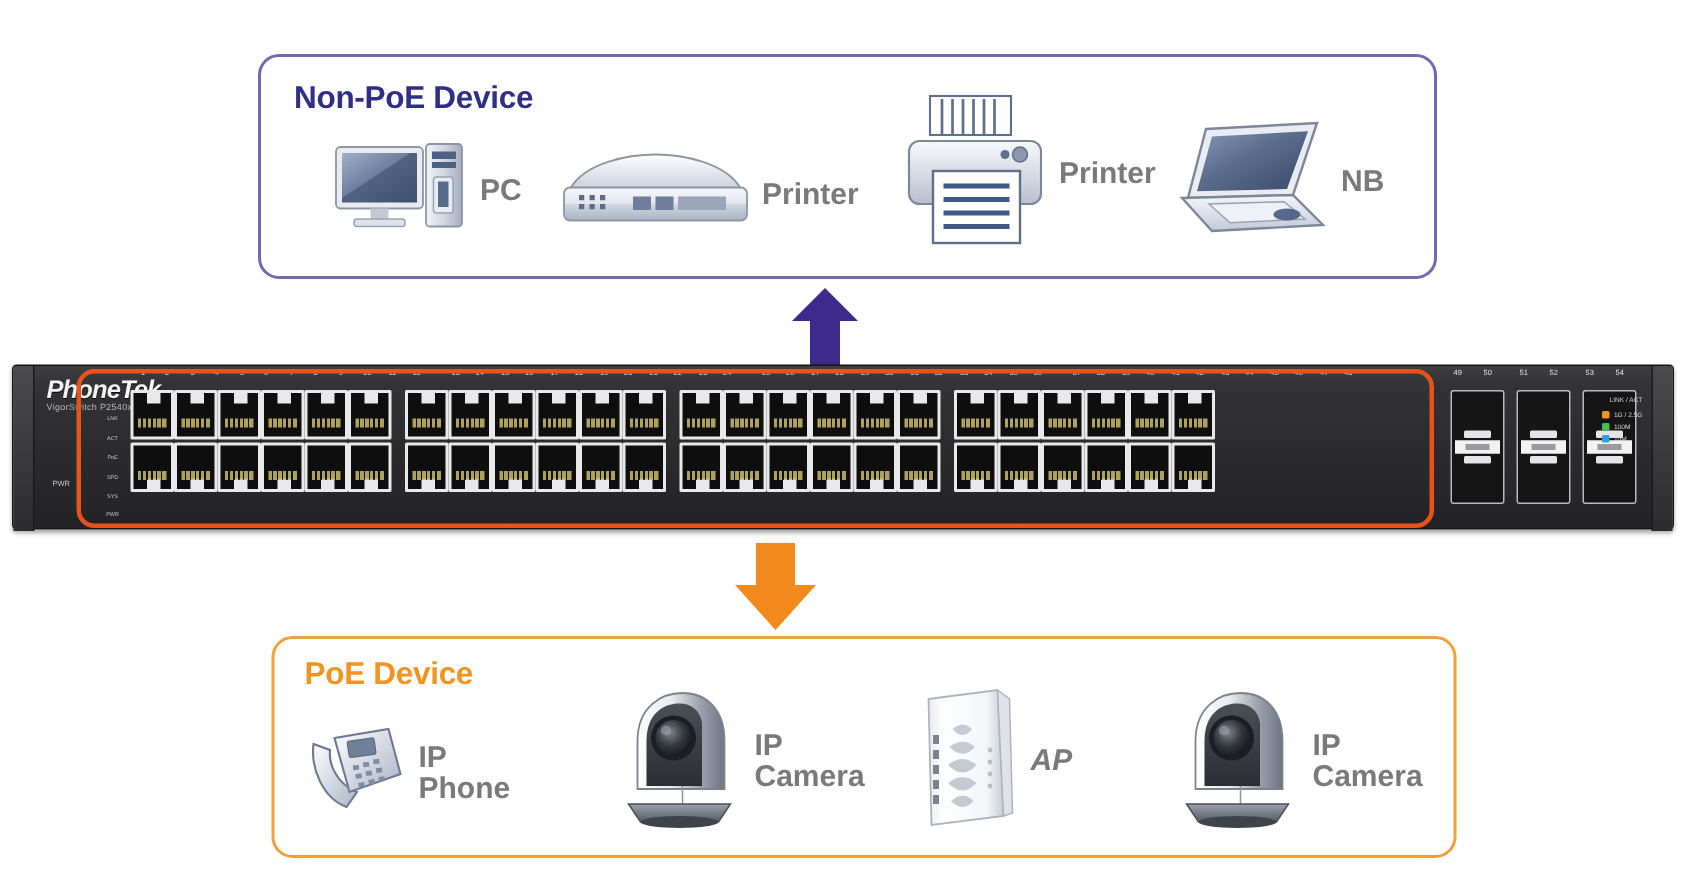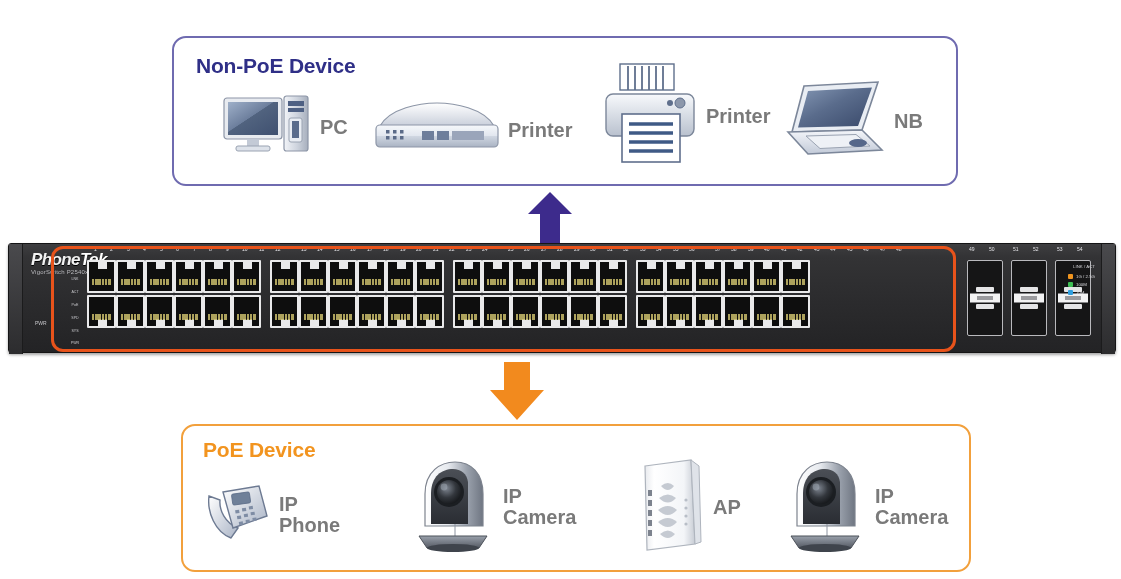--- a/index.html
+++ b/index.html
@@ -640,21 +640,21 @@
             <line x1="44" y1="66" x2="44" y2="78" stroke="#8d94a0" stroke-width="1"></line>
 
             <path d="M8 78 L76 78 L68 90 L16 90 Z" fill="url(#cbase)" stroke="#4b5059" stroke-width="1"></path>
             <ellipse cx="42" cy="90" rx="26" ry="4" fill="#3f444c"></ellipse>
           </svg>
         </span>
         <span class="label">IP
 Camera</span>
       </div>
 
-      <div class="dev" style="left:452px; top:30px;">
+      <div class="dev" style="left:426px; top:30px;font-style:italic;">
         <span class="icon">
           <svg width="70" height="98" viewBox="0 0 70 98">
             <defs>
               <linearGradient id="apb" x1="0" y1="0" x2="1" y2="0">
                 <stop offset="0%" stop-color="#e8eaee"></stop>
                   <stop offset="18%" stop-color="#ffffff"></stop>
                 <stop offset="78%" stop-color="#f3f5f8"></stop>
                   <stop offset="100%" stop-color="#c7ccd4"></stop>
               </linearGradient>
             </defs>

